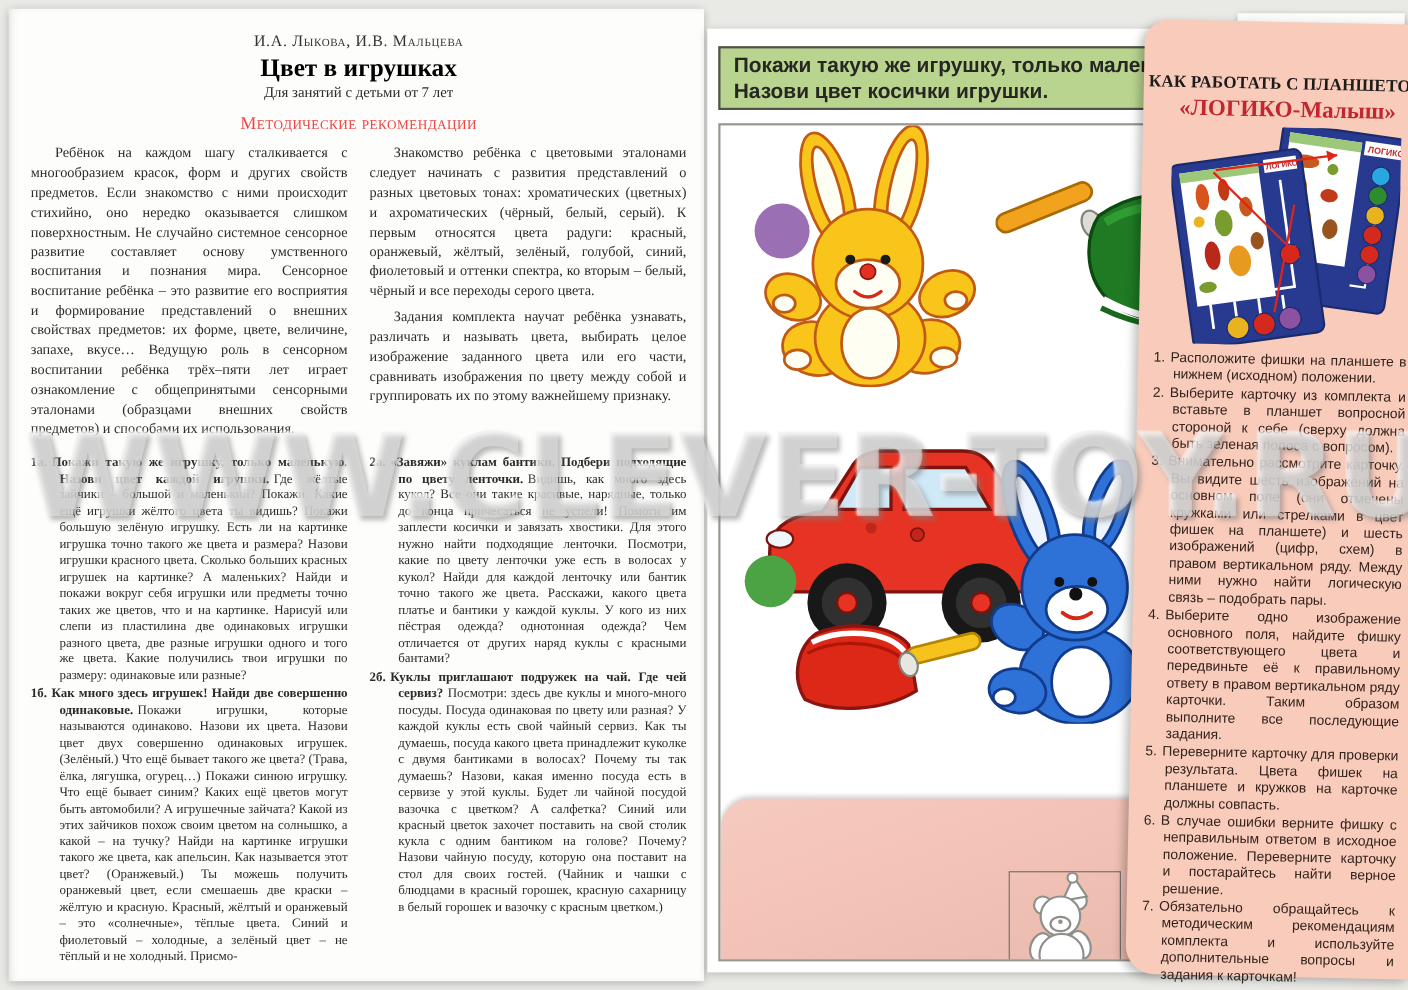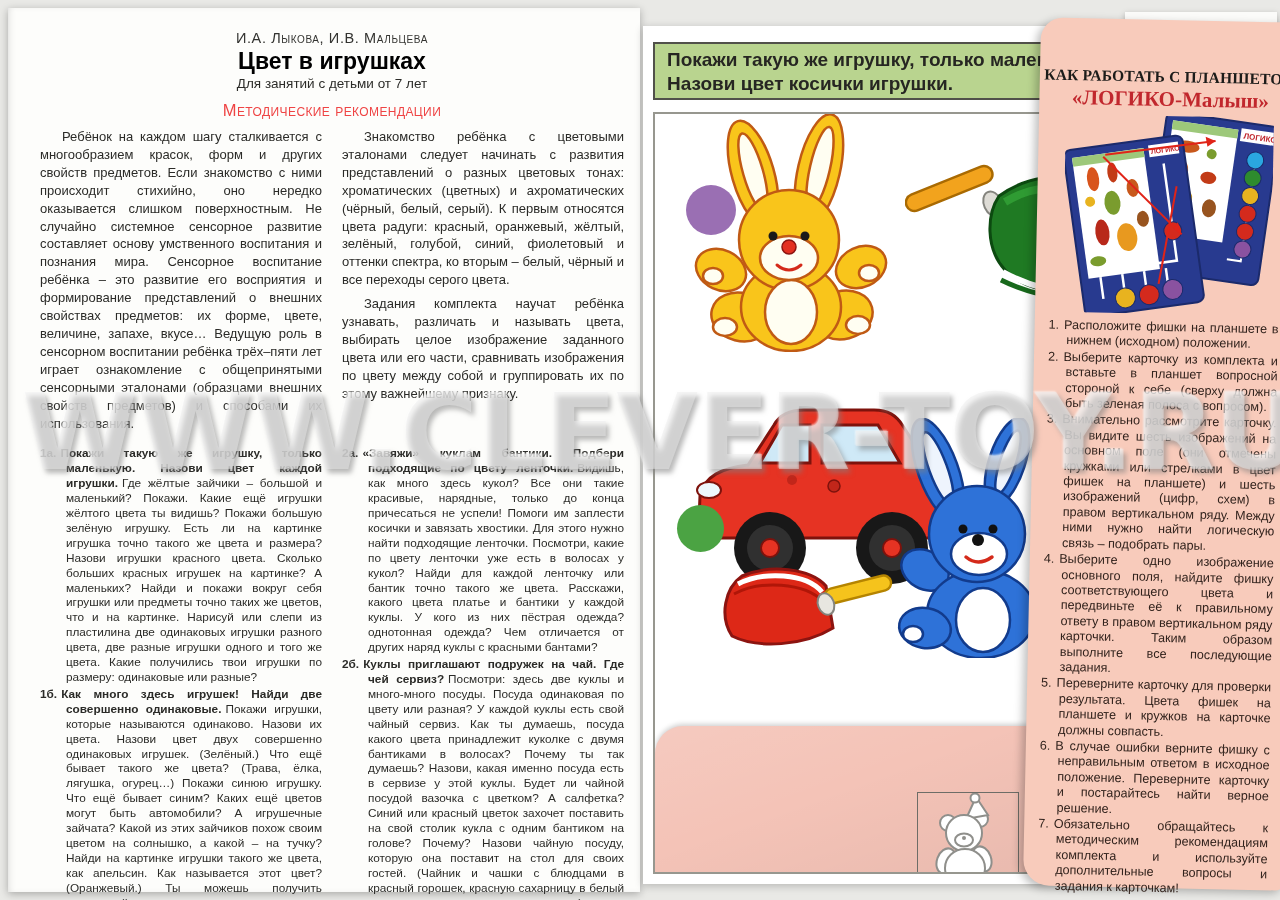--- a/index.html
+++ b/index.html
@@ -3,21 +3,21 @@
 <meta charset="utf-8">
 <style>
   html,body{margin:0;padding:0;overflow:hidden;}
   body{width:1280px;height:900px;background:#e9e9e6;position:relative;
        font-family:"Liberation Sans",sans-serif;color:#2b2b28;}
   .abs{position:absolute;}
 
   
   .page-left{left:8px;top:8px;width:632px;height:884px;background:#fdfdfb;
              box-shadow:0 2px 8px rgba(0,0,0,.28), inset 4px 0 10px -6px rgba(0,0,0,.25);
-             z-index:2;padding:0 0 0 12px;box-sizing:border-box;}
+             z-index:2;padding:0 0 0 0;box-sizing:border-box;font-family:Liberation Serif, serif;}
   .lp-inner{padding:22px 16px 0 20px;}
   .lp-authors{text-align:center;font-size:14.5px;font-variant:small-caps;letter-spacing:.6px;color:#333330;}
   .lp-title{text-align:center;font-size:23px;font-weight:bold;margin-top:2px;color:#000000;}
   .lp-subtitle{text-align:center;font-size:13.5px;margin-top:1px;}
   .lp-section{text-align:center;font-size:16.5px;font-variant:small-caps;letter-spacing:.4px;margin-top:10px;color:#ef4444;}
   .cols{display:flex;gap:20px;margin-top:8px;}
   .col{flex:1;min-width:0;}
   .intro{font-size:13px;line-height:17.9px;text-align:justify;}
   .intro p{margin:0 0 6px 0;text-indent:22px;}
   .cards-head1{text-align:center;font-size:16.5px;font-variant:small-caps;letter-spacing:.4px;margin-top:10px;}

